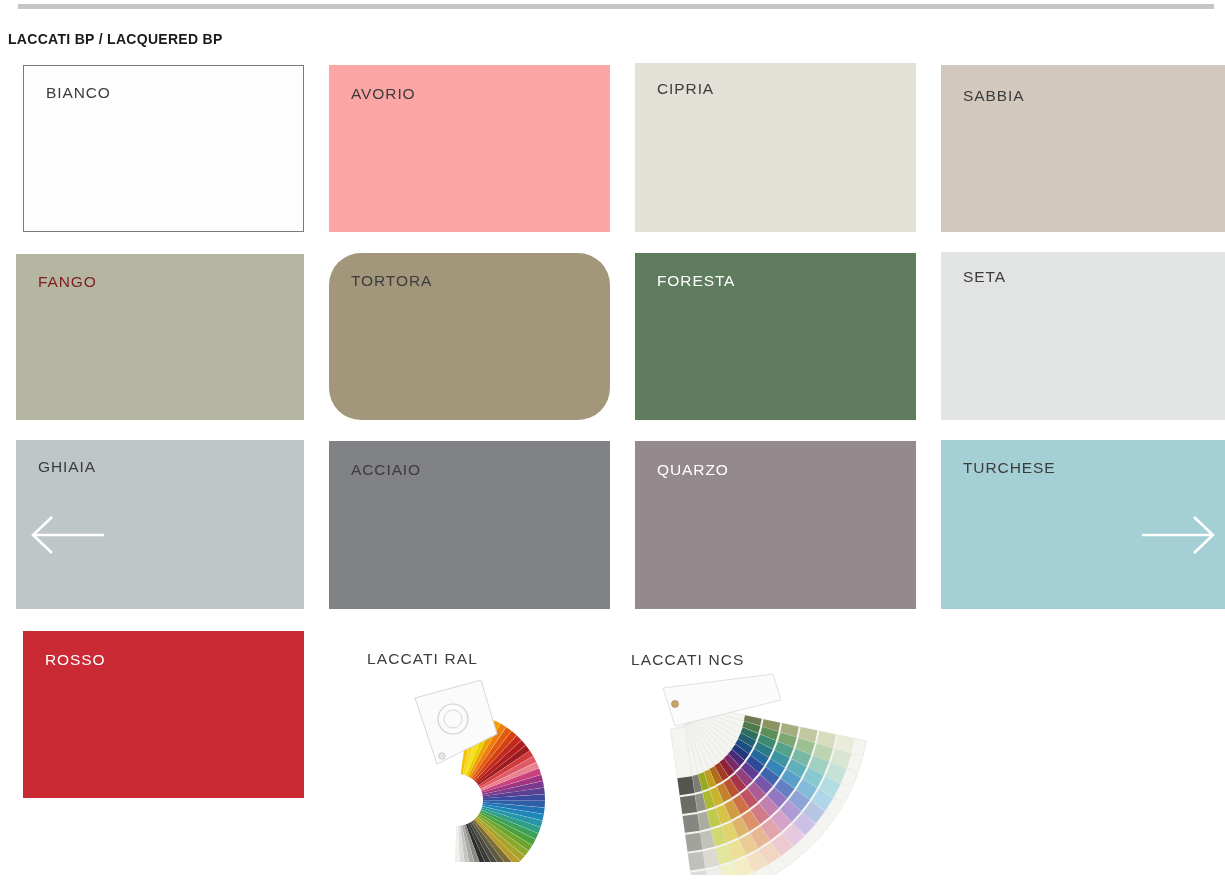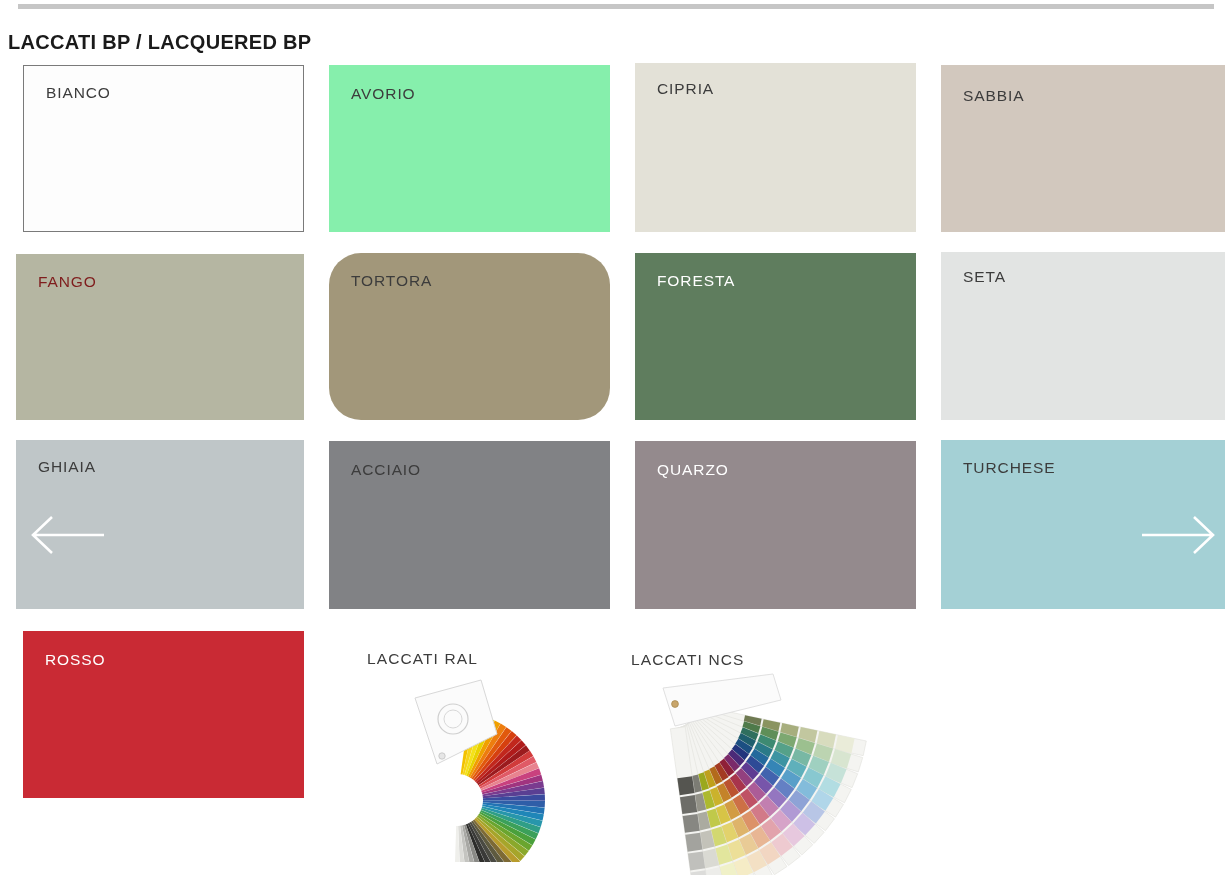--- a/index.html
+++ b/index.html
@@ -23,21 +23,21 @@
     width: 1196px;
     height: 5px;
     background: #c6c6c6;
   }
 
   
   #page-title {
     position: absolute;
     left: 8px;
     top: 31px;
-    font-size: 20px;
+    font-size: 14px;
     font-weight: bold;
     letter-spacing: 0.3px;
     color: #1a1a1a;
     white-space: nowrap;
   }
 
   
   #swatch-grid {
     position: absolute;
     left: 16px;
@@ -93,21 +93,21 @@
 <body style="background: rgb(255, 255, 255);">
 
 <div id="top-rule" style="background: rgb(198, 198, 198);"></div>
 
 <div id="page-title">LACCATI BP / LACQUERED BP</div>
 
 <div id="swatch-grid">
     <div class="swatch" style="left: 7px; top: 65px; width: 281px; height: 167px; background: rgb(253, 253, 253); border: 1px solid rgb(122, 122, 122);">
       <div class="swatch-label" style="top: 18px; color: rgb(60, 60, 60);">BIANCO</div>
     </div>
-    <div class="swatch" style="left: 313px; top: 65px; width: 281px; height: 167px; background: #86efac;">
+    <div class="swatch" style="left: 313px; top: 65px; width: 281px; height: 167px; background: #fca5a5;">
       <div class="swatch-label" style="top: 20px; color: rgb(60, 60, 60);">AVORIO</div>
     </div>
     <div class="swatch" style="left: 619px; top: 63px; width: 281px; height: 169px; background: rgb(227, 225, 215); text-decoration: underline;">
       <div class="swatch-label" style="top: 17px; color: rgb(60, 60, 60);">CIPRIA</div>
     </div>
     <div class="swatch" style="left: 925px; top: 65px; width: 300px; height: 167px; background: rgb(210, 200, 190);">
       <div class="swatch-label" style="top: 22px; color: rgb(60, 60, 60);">SABBIA</div>
     </div>
     <div class="swatch" style="left: 0px; top: 254px; width: 288px; height: 166px; background: rgb(181, 182, 162);">
       <div class="swatch-label" style="top: 19px; color: #7f1d1d;">FANGO</div>

